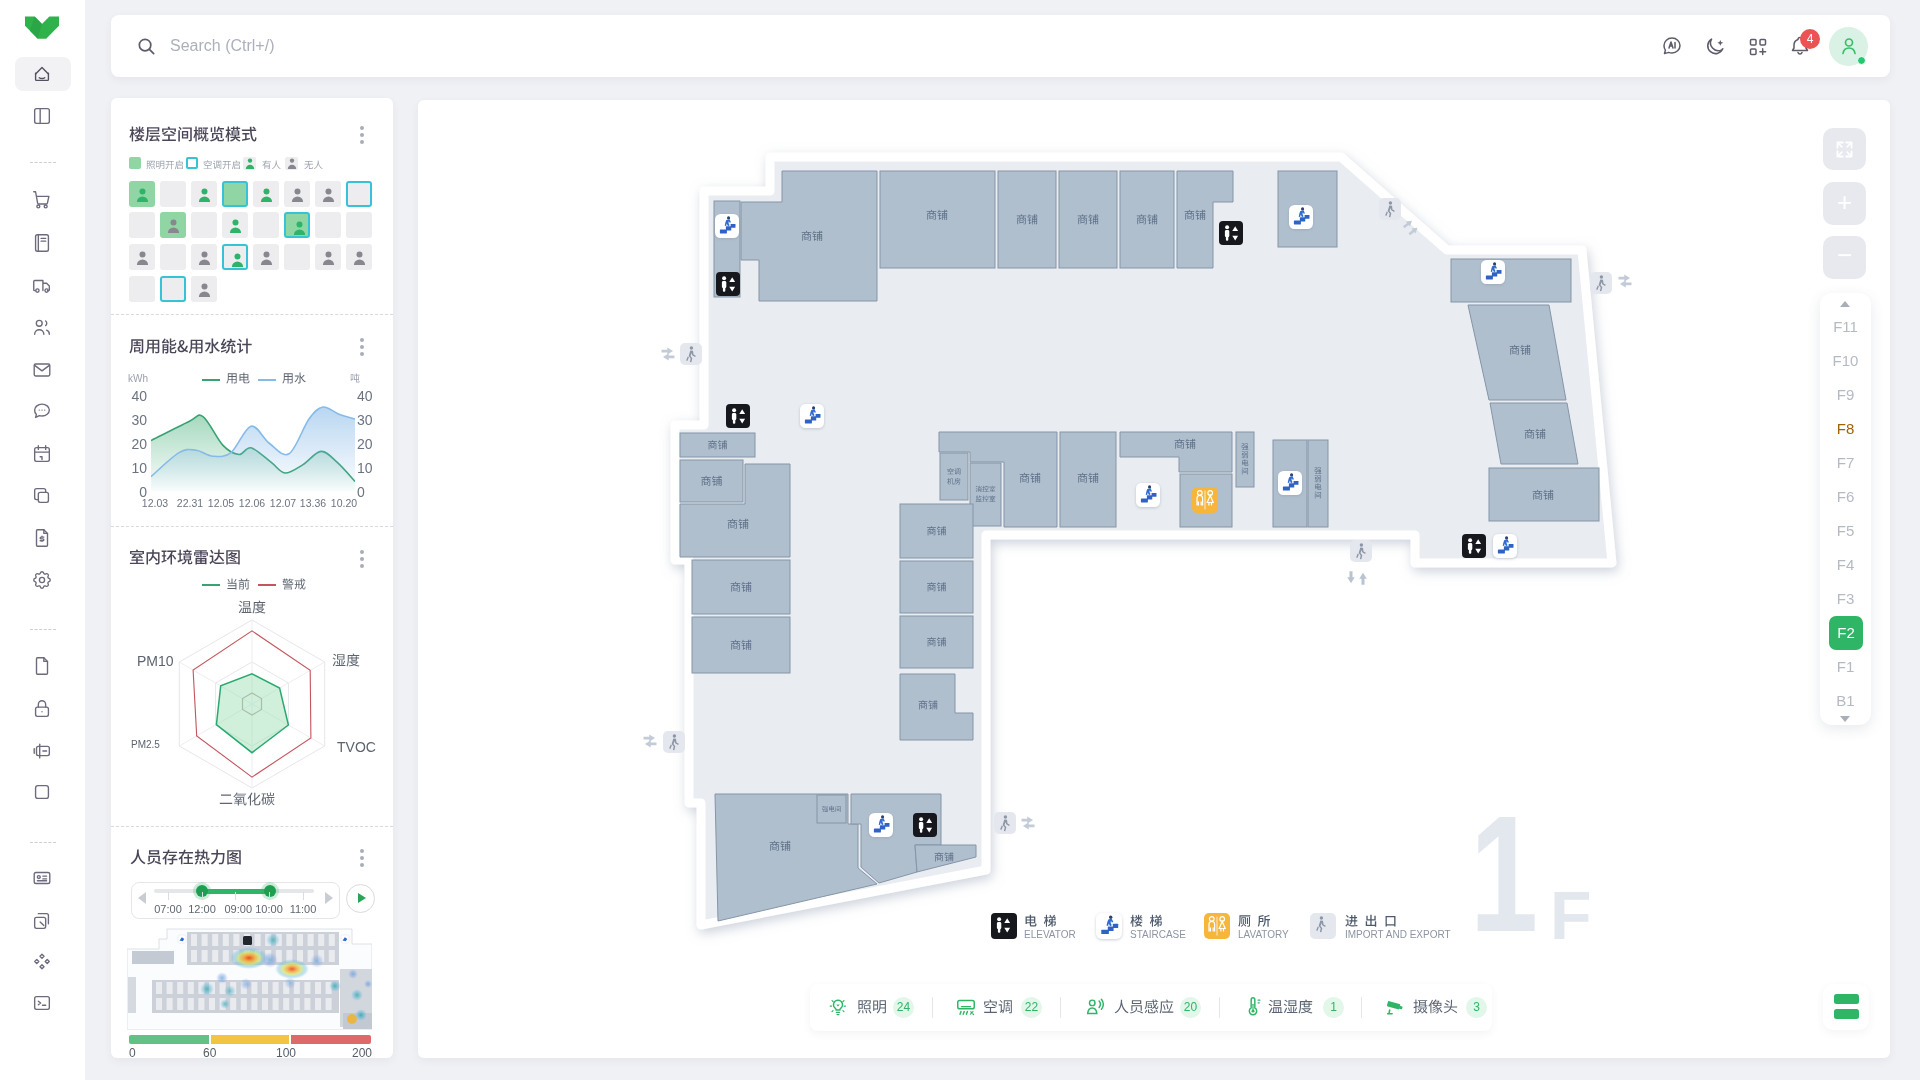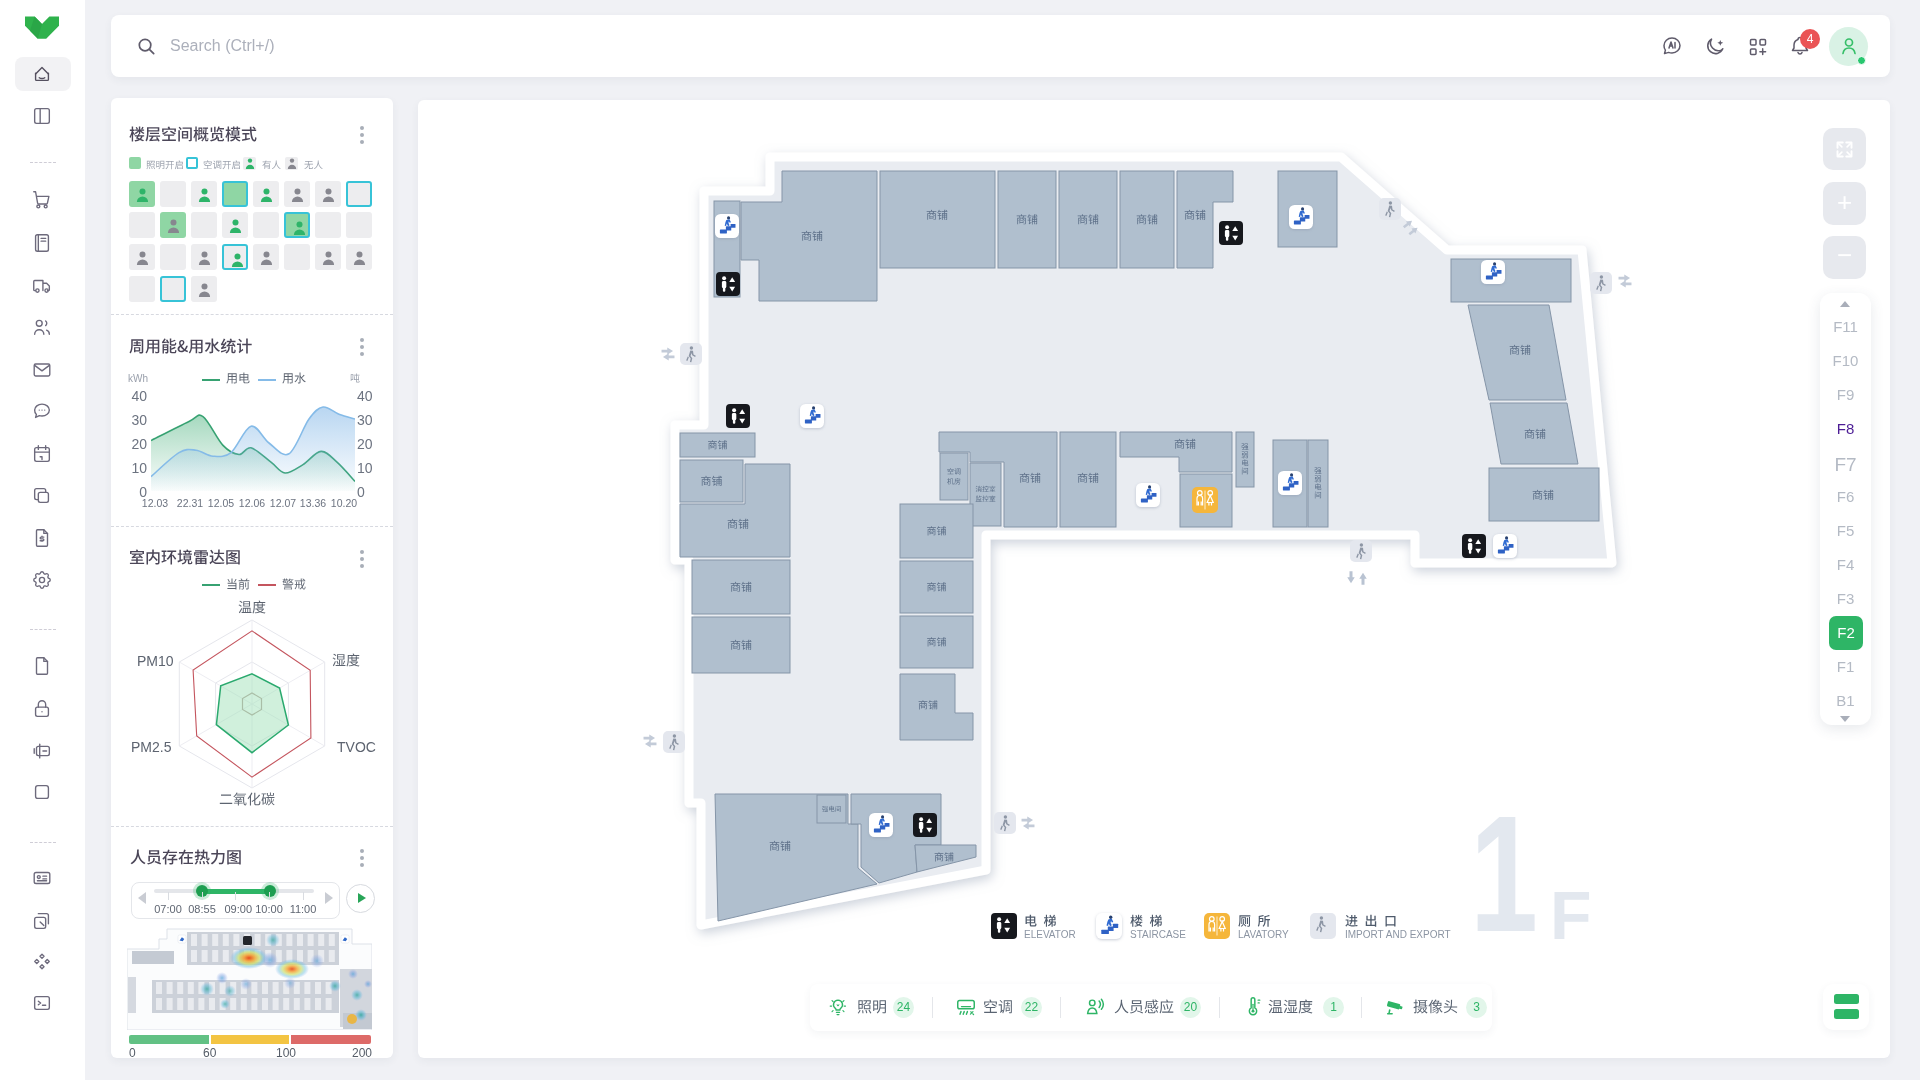--- a/index.html
+++ b/index.html
@@ -507,21 +507,21 @@
 <div class="abs" style="left:219px;top:792px">
     <svg width="56.0" height="14.7" viewBox="0 0 56.0 14.7">
       <g fill="#5d6470" transform="translate(0,12.32) scale(0.014000,-0.014000)">
         <use href="#g4e8c" x="0"></use>
         <use href="#g6c27" x="1000"></use>
         <use href="#g5316" x="2000"></use>
         <use href="#g78b3" x="3000"></use>
       </g>
     </svg>
   </div>
-<div class="abs" style="left:131px;top:739px;font-size:14px;color:#5d6470">PM2.5</div>
+<div class="abs" style="left:131px;top:739px;font-size:10px;color:#5d6470">PM2.5</div>
 <div class="abs" style="left:137px;top:653px;font-size:14px;color:#5d6470">PM10</div>
 <div class="abs" style="left:111px;top:826px;width:282px;border-top:1px dashed #d7d9e0"></div>
 <div class="abs" style="left:130px;top:849px">
     <svg width="112.0" height="16.8" viewBox="0 0 112.0 16.8">
       <g fill="#4b4658" transform="translate(0,14.08) scale(0.016000,-0.016000)">
         <use href="#g4ebab" x="0"></use>
         <use href="#g5458b" x="1000"></use>
         <use href="#g5b58b" x="2000"></use>
         <use href="#g5728b" x="3000"></use>
         <use href="#g70edb" x="4000"></use>
@@ -537,21 +537,21 @@
 <div class="abs" style="left:154px;top:889px;width:160px;height:4px;border-radius:2px;background:#e4e6ea"></div>
 <div class="abs" style="left:202px;top:888.5px;width:68px;height:5px;border-radius:2px;background:#2eb566"></div>
 <div class="abs" style="left:196px;top:885px;width:12px;height:12px;border-radius:50%;background:#1d9e50;box-shadow:0 0 0 3px rgba(46,181,102,0.25)"></div>
 <div class="abs" style="left:264px;top:885px;width:12px;height:12px;border-radius:50%;background:#1d9e50;box-shadow:0 0 0 3px rgba(46,181,102,0.25)"></div>
 <div class="abs" style="left:168px;top:892px;width:1px;height:8px;background:#d9dce1"></div>
 <div class="abs" style="left:202px;top:892px;width:1px;height:8px;background:#d9dce1"></div>
 <div class="abs" style="left:235px;top:892px;width:1px;height:8px;background:#d9dce1"></div>
 <div class="abs" style="left:269px;top:892px;width:1px;height:8px;background:#d9dce1"></div>
 <div class="abs" style="left:303px;top:892px;width:1px;height:8px;background:#d9dce1"></div>
 <div class="abs" style="left:151px;top:903px;width:34px;text-align:center;font-size:11px;color:#5f6672">07:00</div>
-<div class="abs" style="left:185px;top:903px;width:34px;text-align:center;font-size:11px;color:#5f6672">08:55</div>
+<div class="abs" style="left:185px;top:903px;width:34px;text-align:center;font-size:11px;color:#5f6672">12:00</div>
 <div class="abs" style="left:218px;top:903px;width:34px;text-align:right;font-size:11px;color:#5f6672">09:00</div>
 <div class="abs" style="left:252px;top:903px;width:34px;text-align:center;font-size:11px;color:#5f6672">10:00</div>
 <div class="abs" style="left:286px;top:903px;width:34px;text-align:center;font-size:11px;color:#5f6672">11:00</div>
 <div class="abs" style="left:346px;top:884px;width:29px;height:29px;border:1.5px solid #d7dadf;border-radius:50%;background:#fff"></div>
 <div class="abs" style="left:358px;top:893px;width:0;height:0;border-top:5.5px solid transparent;border-bottom:5.5px solid transparent;border-left:8px solid #28a558"></div>
 <svg class="abs" style="left:127px;top:927px" width="245" height="103" viewBox="0 0 245 103">
 <defs>
 <radialGradient id="hotr">
         <stop offset="0" stop-color="#e84d1c"></stop>
         <stop offset="0.3" stop-color="#f3a93c" stop-opacity="0.9"></stop>
@@ -1210,22 +1210,22 @@
     <path d="M10 4H4v6M14 4h6v6M20 14v6h-6M4 14v6h6"></path>
     <path d="m4.5 4.5 4.5 4.5M19.5 4.5 15 9M19.5 19.5 15 15M4.5 19.5 9 15" stroke-width="1.8"></path>
   </svg>
 <div class="abs" style="left:1823px;top:182px;width:43px;height:43px;background:#e7e9ee;border-radius:10px;color:#fff;font-size:26px;text-align:center;line-height:41px">+</div>
 <div class="abs" style="left:1823px;top:236px;width:43px;height:43px;background:#e7e9ee;border-radius:10px;color:#fff;font-size:26px;text-align:center;line-height:39px">−</div>
 <div class="abs card" style="left:1820px;top:293px;width:51px;height:432px;border-radius:12px;box-shadow:0 4px 14px rgba(60,70,100,.12)"></div>
 <div class="abs" style="left:1840px;top:301px;width:0;height:0;border-left:5px solid transparent;border-right:5px solid transparent;border-bottom:6px solid #a9aeb9"></div>
 <div class="abs" style="left:1820px;top:318px;width:51px;text-align:center;font-size:15px;color:#b4bac4">F11</div>
 <div class="abs" style="left:1820px;top:352px;width:51px;text-align:center;font-size:15px;color:#b4bac4">F10</div>
 <div class="abs" style="left:1820px;top:386px;width:51px;text-align:center;font-size:15px;color:#b4bac4">F9</div>
-<div class="abs" style="left:1820px;top:420px;width:51px;text-align:center;font-size:15px;color:#4c1d95">F8</div>
-<div class="abs" style="left:1820px;top:454px;width:51px;text-align:center;font-size:19px;color:#b4bac4">F7</div>
+<div class="abs" style="left:1820px;top:420px;width:51px;text-align:center;font-size:15px;color:#a16207">F8</div>
+<div class="abs" style="left:1820px;top:454px;width:51px;text-align:center;font-size:15px;color:#b4bac4">F7</div>
 <div class="abs" style="left:1820px;top:488px;width:51px;text-align:center;font-size:15px;color:#b4bac4">F6</div>
 <div class="abs" style="left:1820px;top:522px;width:51px;text-align:center;font-size:15px;color:#b4bac4">F5</div>
 <div class="abs" style="left:1820px;top:556px;width:51px;text-align:center;font-size:15px;color:#b4bac4">F4</div>
 <div class="abs" style="left:1820px;top:590px;width:51px;text-align:center;font-size:15px;color:#b4bac4">F3</div>
 <div class="abs" style="left:1829px;top:616px;width:34px;height:34px;background:#2eb566;border-radius:7px;color:#fff;font-size:15px;text-align:center;line-height:34px">F2</div>
 <div class="abs" style="left:1820px;top:658px;width:51px;text-align:center;font-size:15px;color:#b4bac4">F1</div>
 <div class="abs" style="left:1820px;top:692px;width:51px;text-align:center;font-size:15px;color:#b4bac4">B1</div>
 <div class="abs" style="left:1840px;top:716px;width:0;height:0;border-left:5px solid transparent;border-right:5px solid transparent;border-top:6px solid #a9aeb9"></div>
 <div class="abs card" style="left:810px;top:984px;width:682px;height:47px;border-radius:8px"></div>
 <svg class="abs" style="left:827px;top:996px" width="22" height="22" viewBox="0 0 24 24" fill="none" stroke="#2eb566" stroke-width="1.5" stroke-linecap="round">

